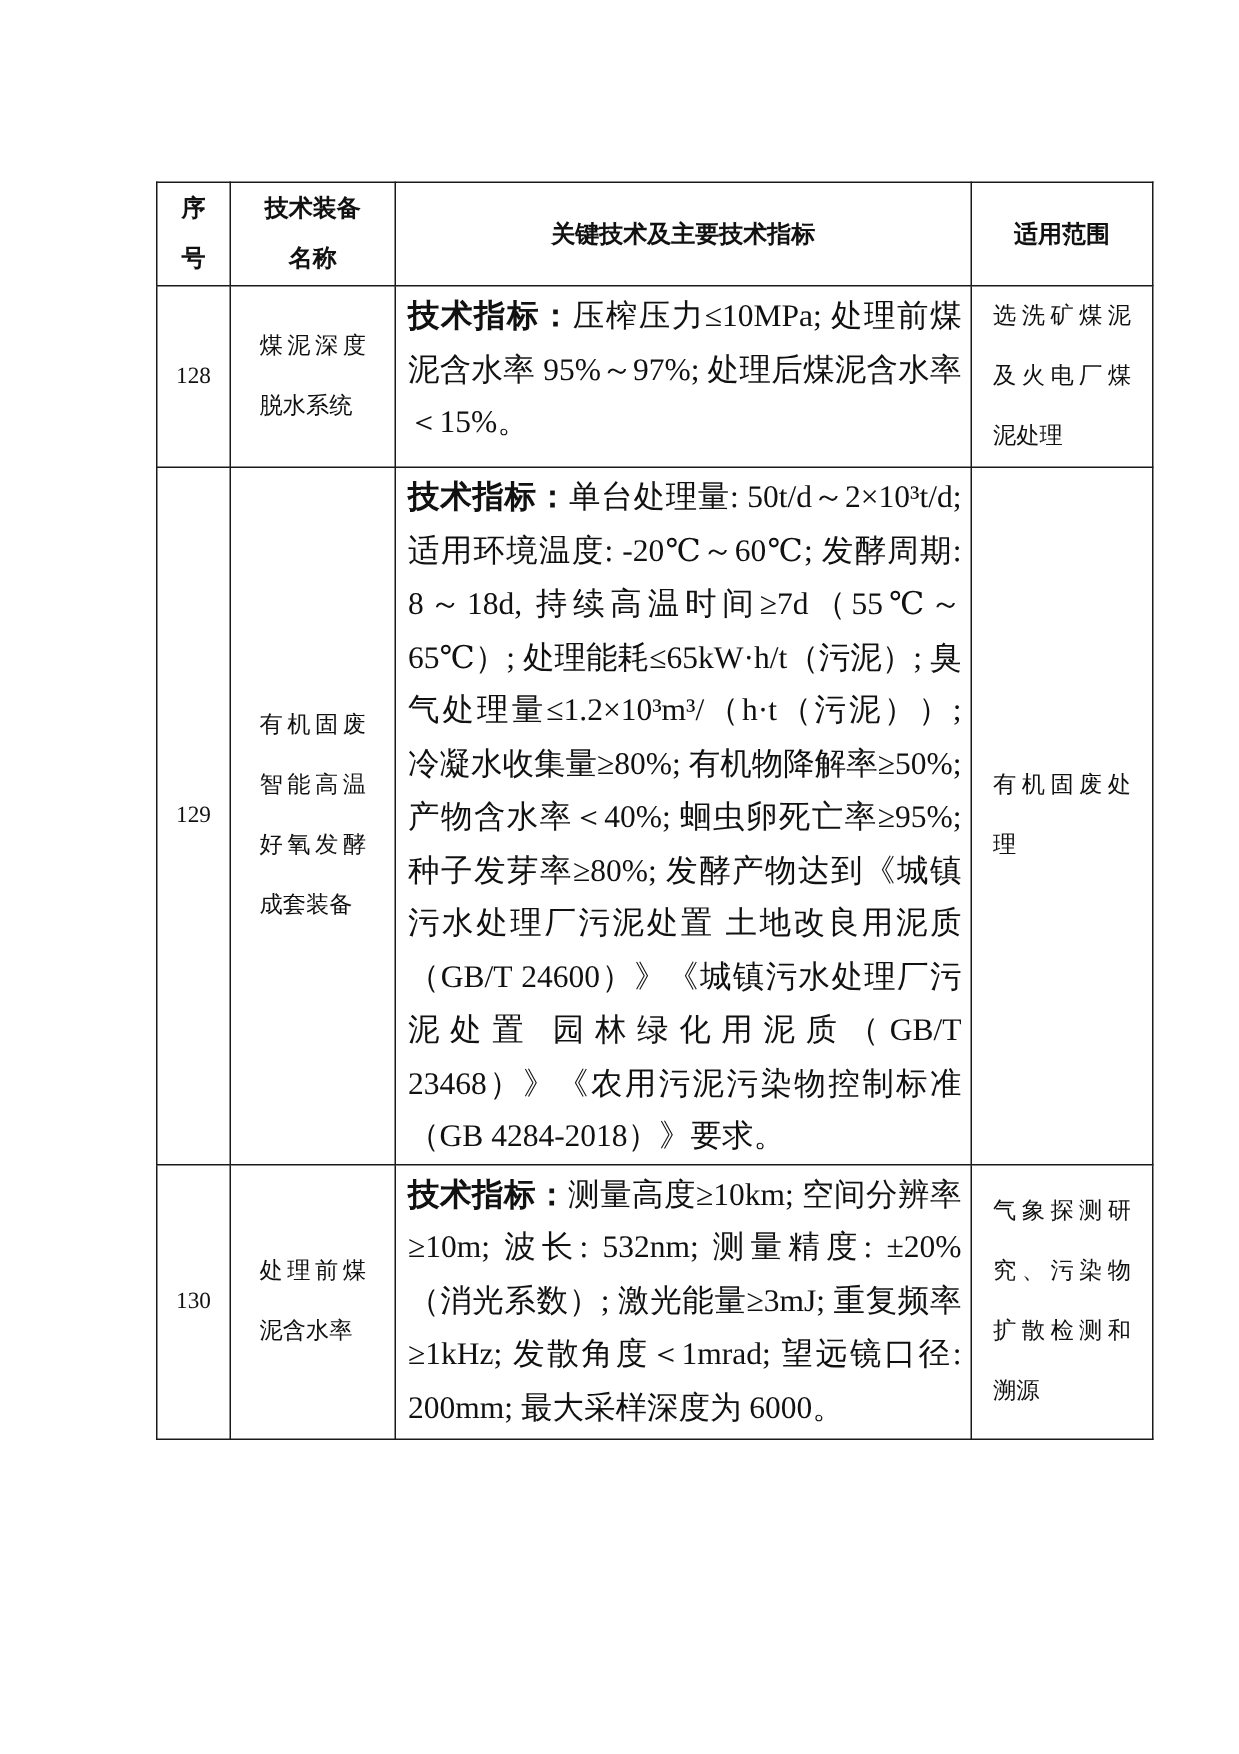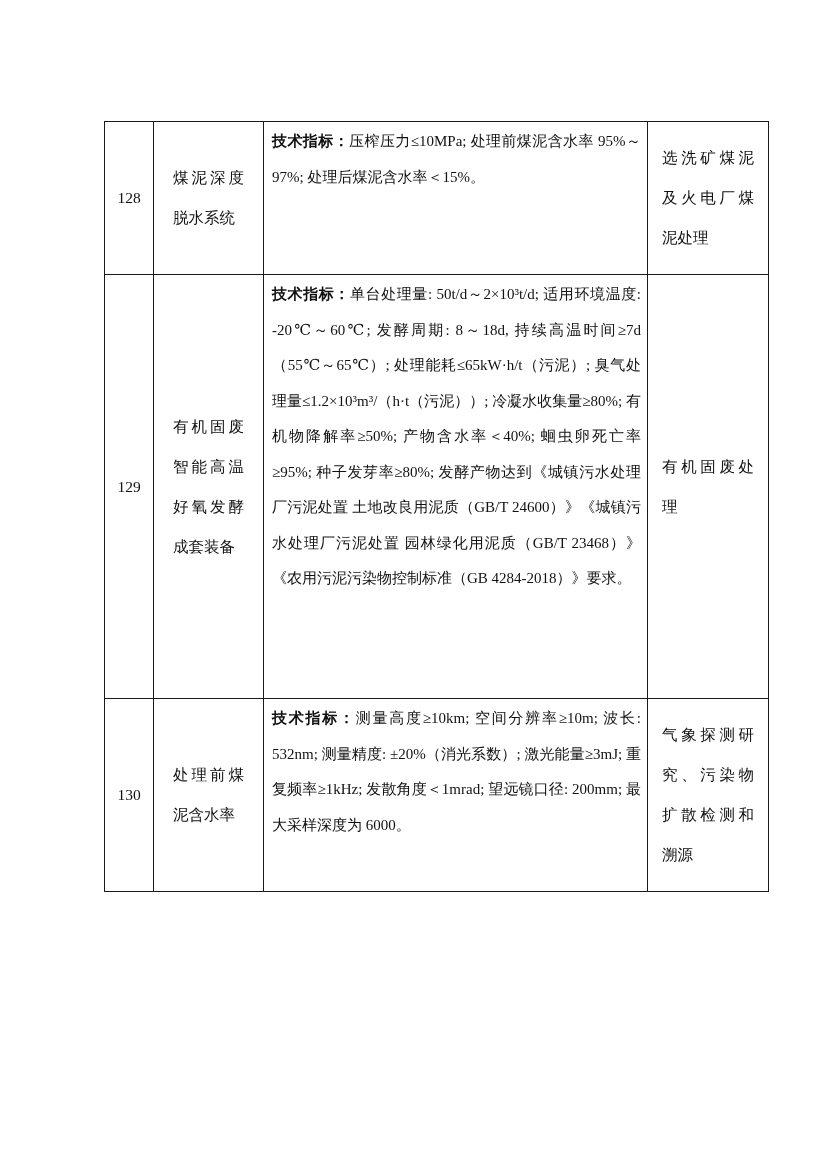--- a/index.html
+++ b/index.html
@@ -53,37 +53,37 @@
     text-align: justify;
     text-justify: inter-character;
     vertical-align: middle;
     font-size: 15.5px;
     line-height: 40px;
     padding: 0 19px;
     margin-top: 40px;
   }
   td.c-tech {
     vertical-align: top;
-    font-size: 15px;
+    font-size: 21px;
     line-height: 35.5px;
     padding: 2px 6px 0 8px;
   }
   td.c-tech p {
     margin: 0;
     text-align: justify;
     text-justify: inter-character;
   }
   .tech-label { font-weight: bold; }
   td.c-scope {
     text-align: justify;
     text-justify: inter-character;
     vertical-align: middle;
     font-size: 15.5px;
     line-height: 40px;
-    padding: 16px 14px;
+    padding: 0 14px;
   }
   tr.section-row td {
     font-weight: bold;
     font-size: 16.5px;
     text-align: left;
     vertical-align: middle;
     padding: 0 6px;
   }
   .page-number {
     position: absolute;
@@ -102,20 +102,26 @@
 
   <table class="doc-table">
     <colgroup>
       <col style="width:49px">
       <col style="width:110px">
       <col style="width:384px">
       <col style="width:121px">
     </colgroup>
 
     <tbody>
+        <tr class="header-row">
+      <th class="h-no">序号</th>
+      <th class="h-name">技术装备名称</th>
+      <th class="h-tech">关键技术及主要技术指标</th>
+      <th class="h-scope">适用范围</th>
+    </tr>
 
     <tr class="row-128">
       <td class="c-no">128</td>
       <td class="c-name">煤泥深度脱水系统</td>
       <td class="c-tech">
         <p><span class="tech-label">技术指标：</span><span>压榨压力≤10MPa; 处理前煤泥含水率 95%～97%; 处理后煤泥含水率＜15%。</span></p>
       </td>
       <td class="c-scope">选洗矿煤泥及火电厂煤泥处理</td>
     </tr>
 

